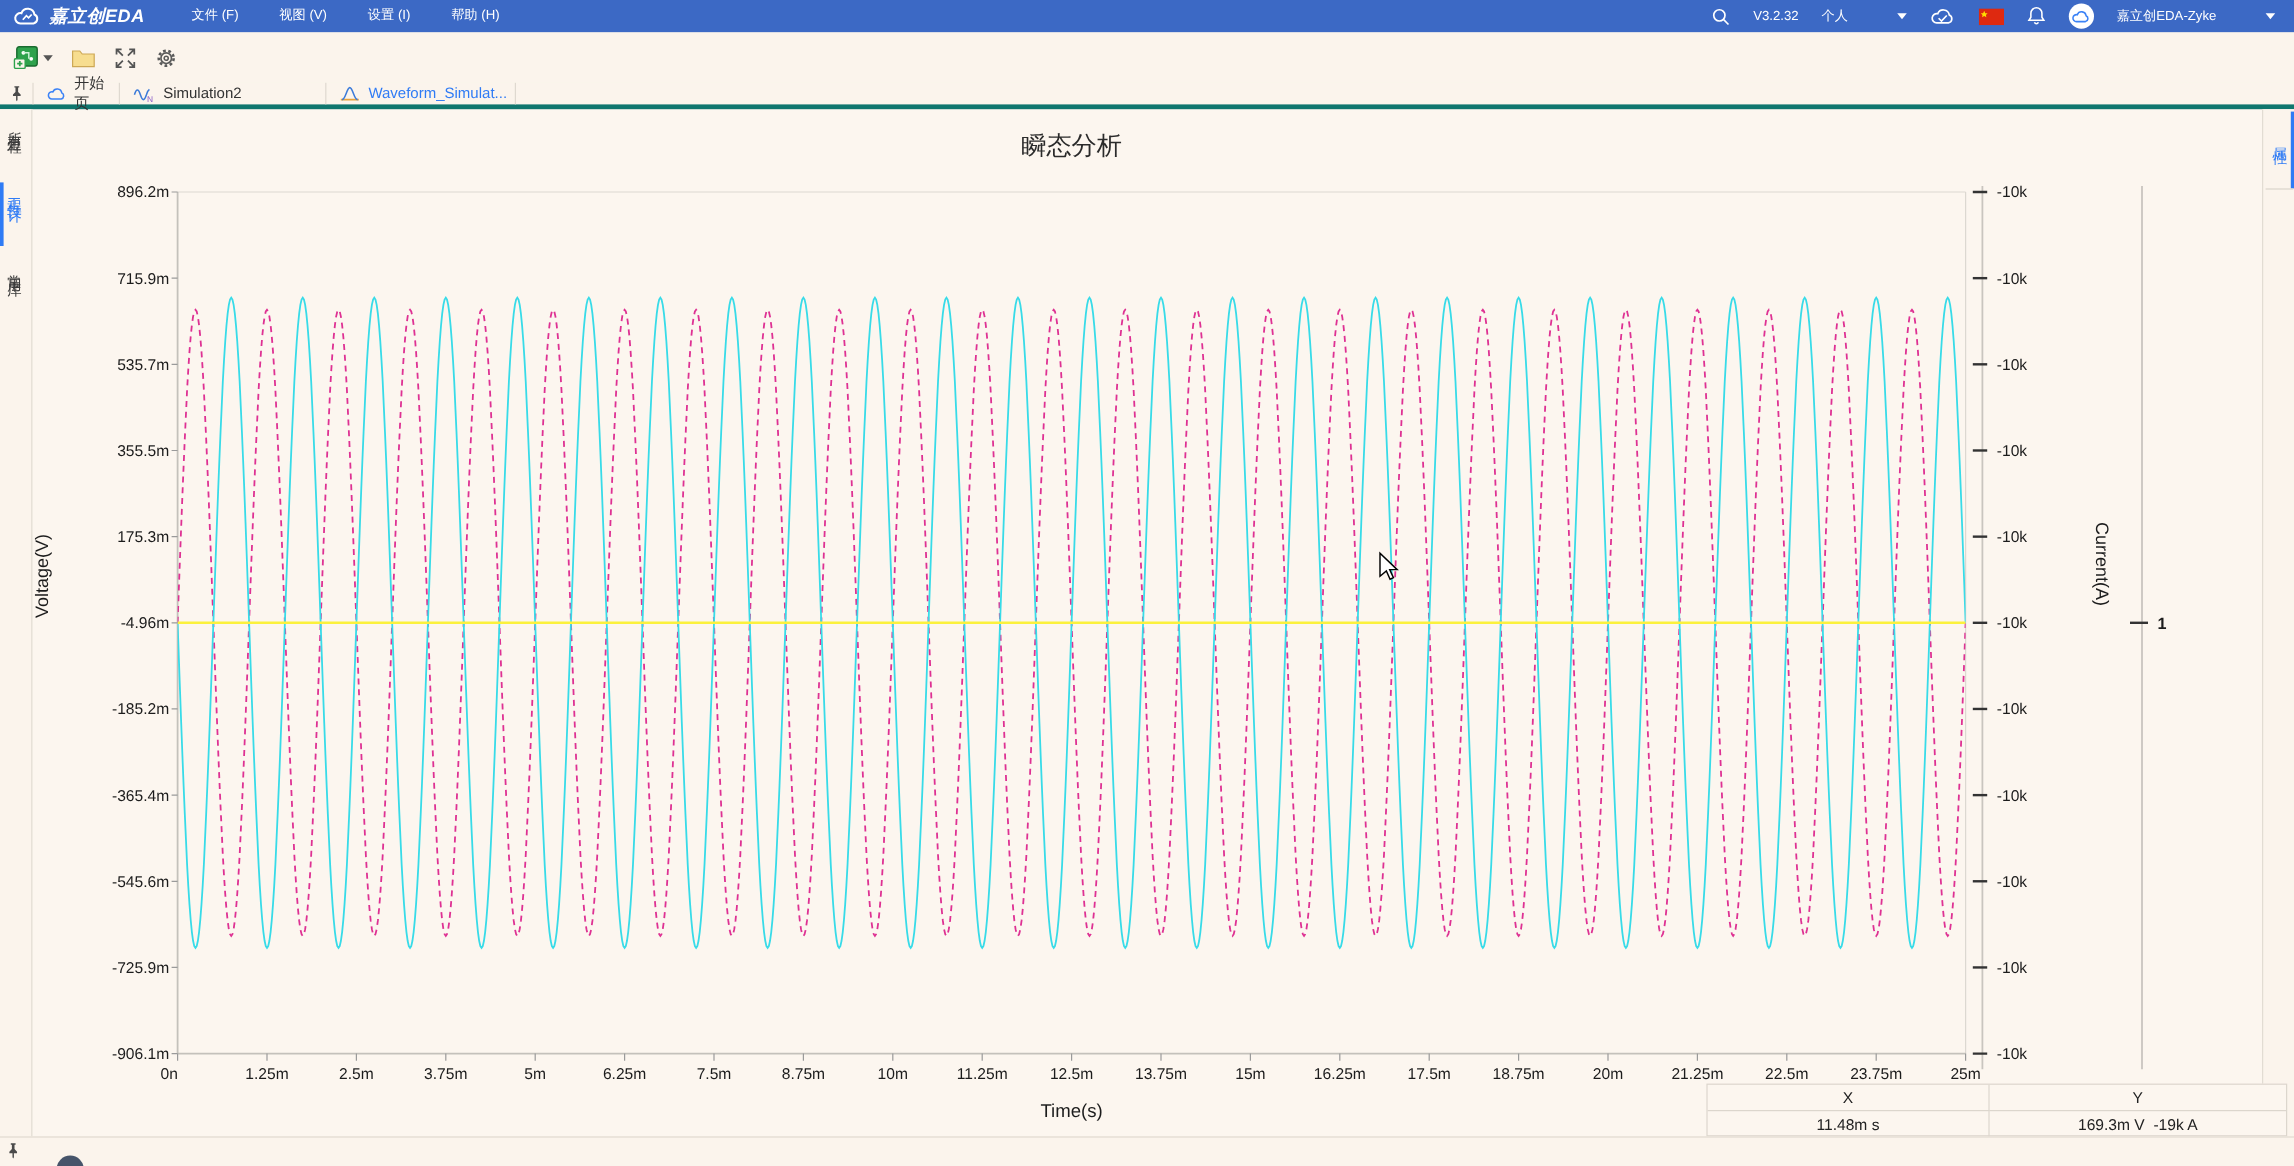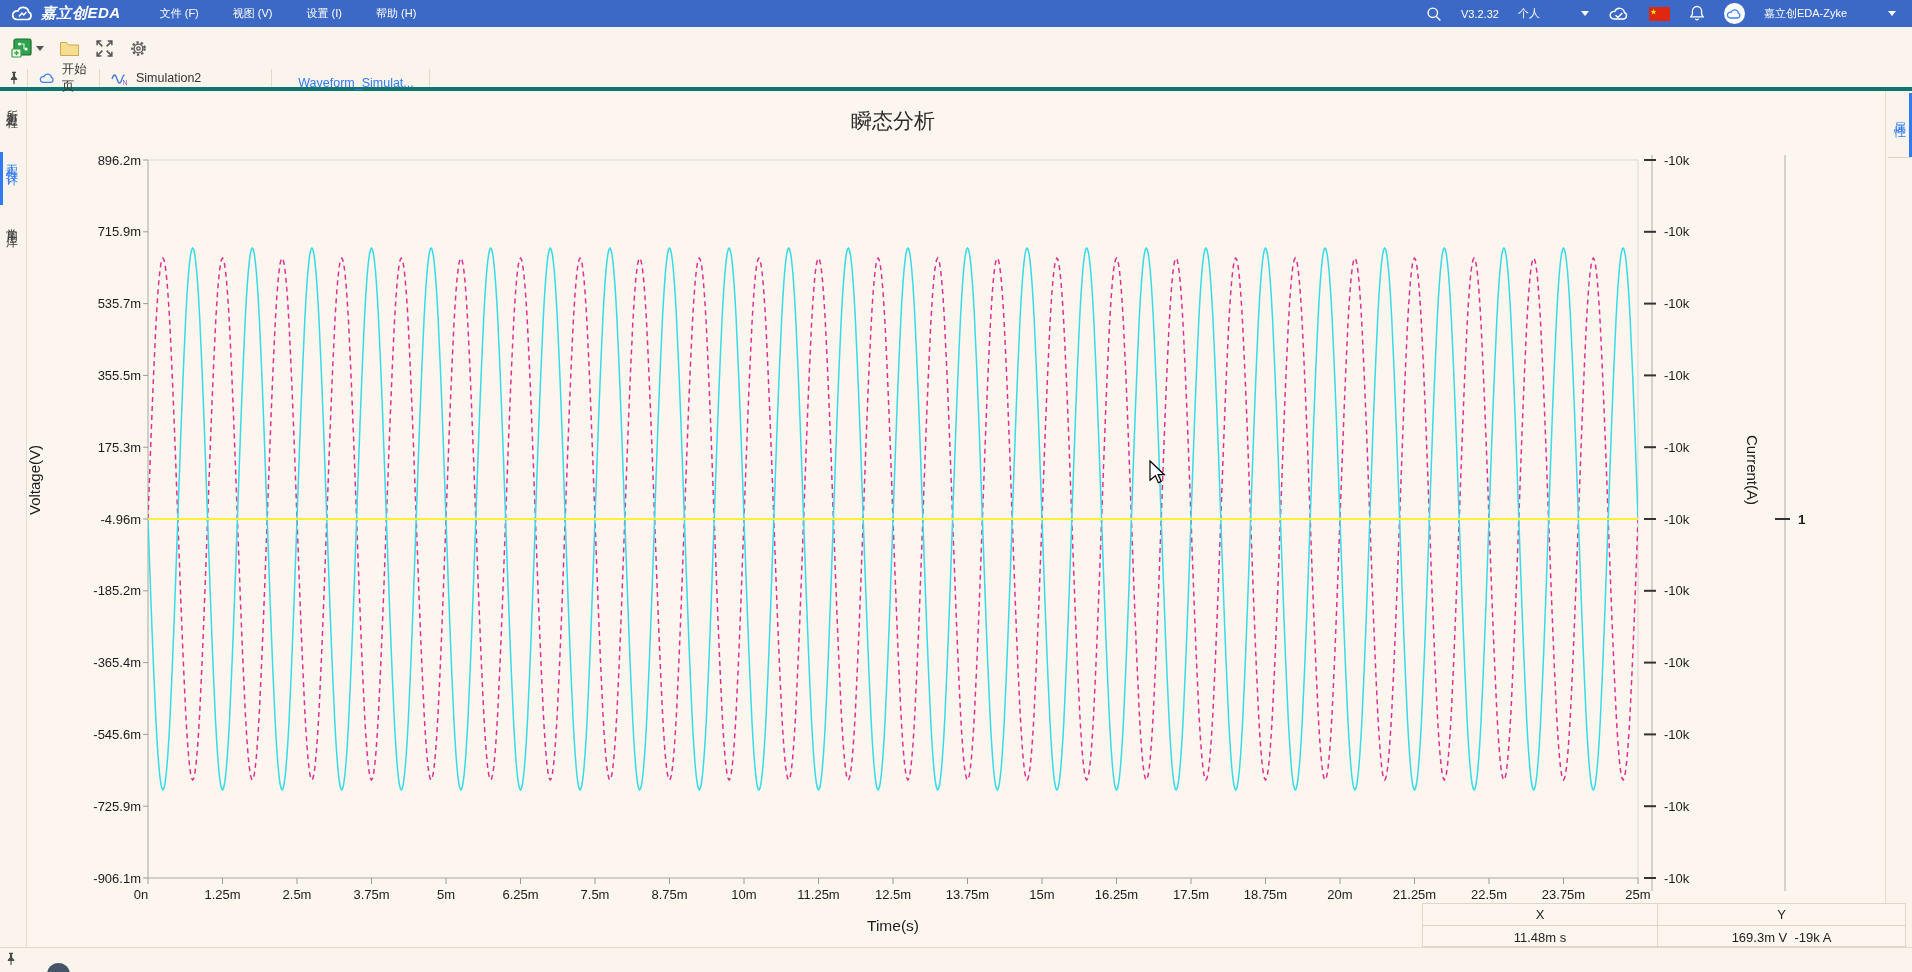--- a/index.html
+++ b/index.html
@@ -20,21 +20,21 @@
 
   
   .toolbar{position:absolute;left:0;top:27px;width:1912px;height:42px;background:#FBF4EC;display:flex;align-items:center;gap:15px;padding-left:11px;box-sizing:border-box;}
   .tbtn{display:flex;align-items:center;justify-content:center;}
   .caret-dark{width:0;height:0;border-left:4px solid transparent;border-right:4px solid transparent;border-top:5px solid #555;display:inline-block;margin-left:3px;}
 
   
   .tabbar{position:absolute;left:0;top:69px;width:1912px;height:22px;background:#FBF4EC;border-bottom:4px solid #0f766e;display:flex;box-sizing:border-box;}
   .pin-cell{width:27px;display:flex;align-items:center;justify-content:center;border-right:1px solid #DFD9D0;}
   .tab{display:flex;align-items:center;gap:7px;padding-left:11px;border-right:1px solid #DFD9D0;font-size:12.5px;color:#333;box-sizing:border-box;}
-  .tab.active{color:#2F7BF5;flex-direction:column;}
+  .tab.active{color:#2F7BF5;}
   .tab-scroll-nub{position:absolute;right:1px;top:66px;width:6px;height:20px;background:#3B82F6;}
 
   
   .left-rail{position:absolute;left:0;top:91px;width:27px;height:856px;background:#FBF4EC;border-right:1px solid #E2DCD3;box-sizing:border-box;}
   .right-rail{position:absolute;left:1885px;top:91px;width:27px;height:856px;background:#FBF4EC;border-left:1px solid #E2DCD3;box-sizing:border-box;}
   .vtab{position:absolute;left:6px;writing-mode:vertical-rl;text-orientation:upright;font-size:12px;line-height:1;letter-spacing:3px;color:#3a3a3a;white-space:nowrap;}
   .vtab.active{color:#2F7BF5;}
   .rail-bar-left{position:absolute;left:0;width:3px;background:#2F7BF5;}
   .rail-bar-right{position:absolute;right:0;width:3px;background:#2F7BF5;}
   .rail-divider{position:absolute;left:0;width:23px;height:0;border-top:1px solid #DAD4CB;}

